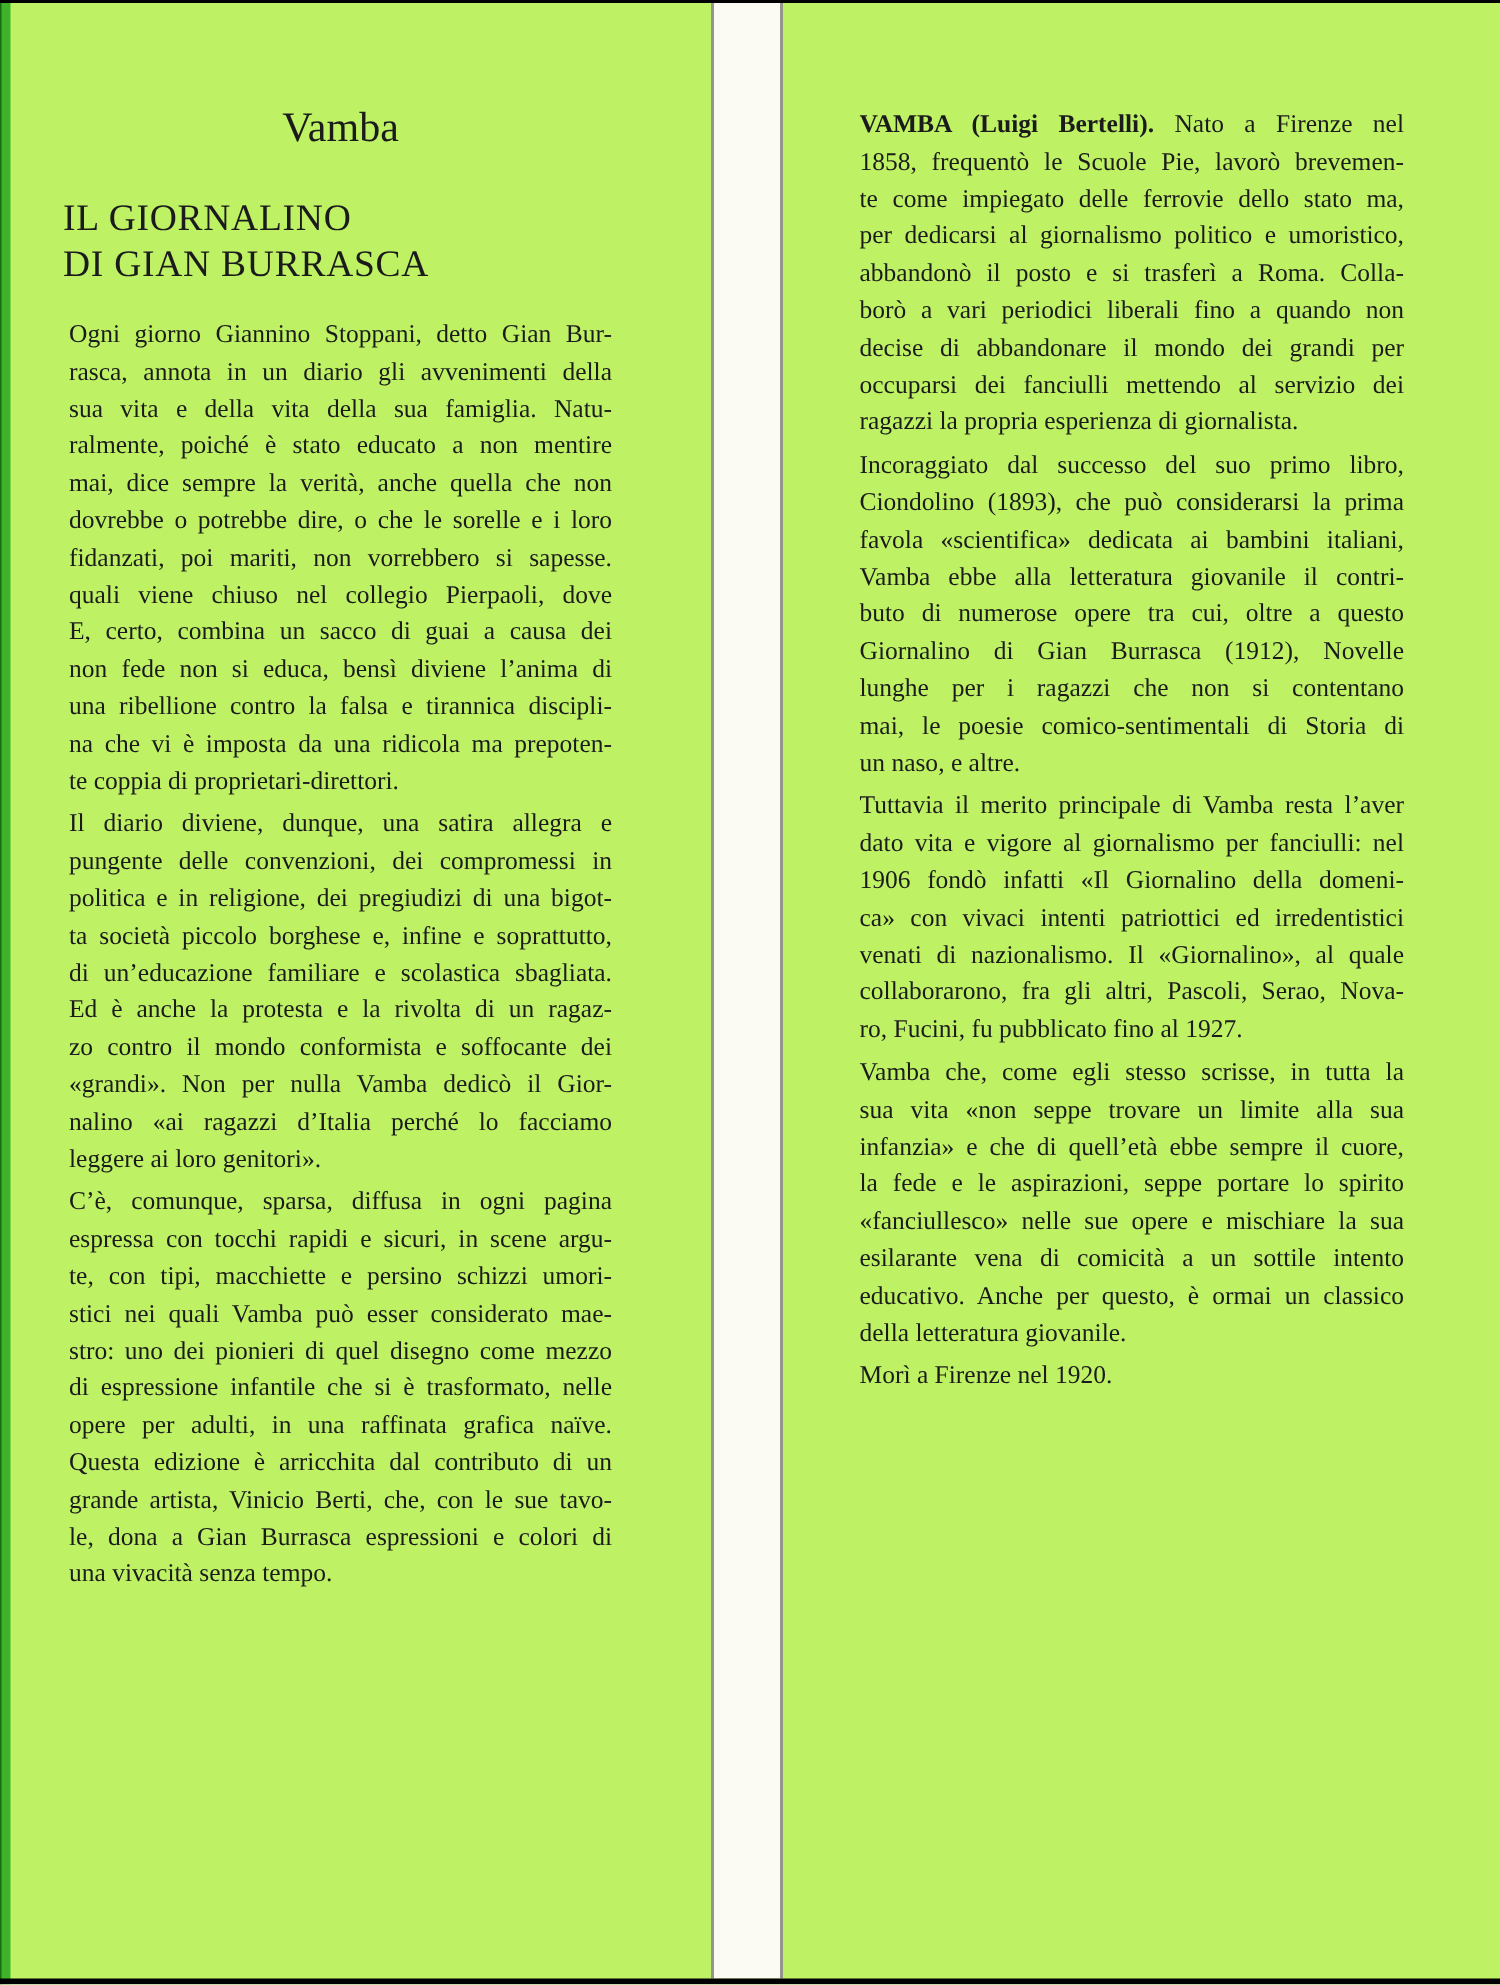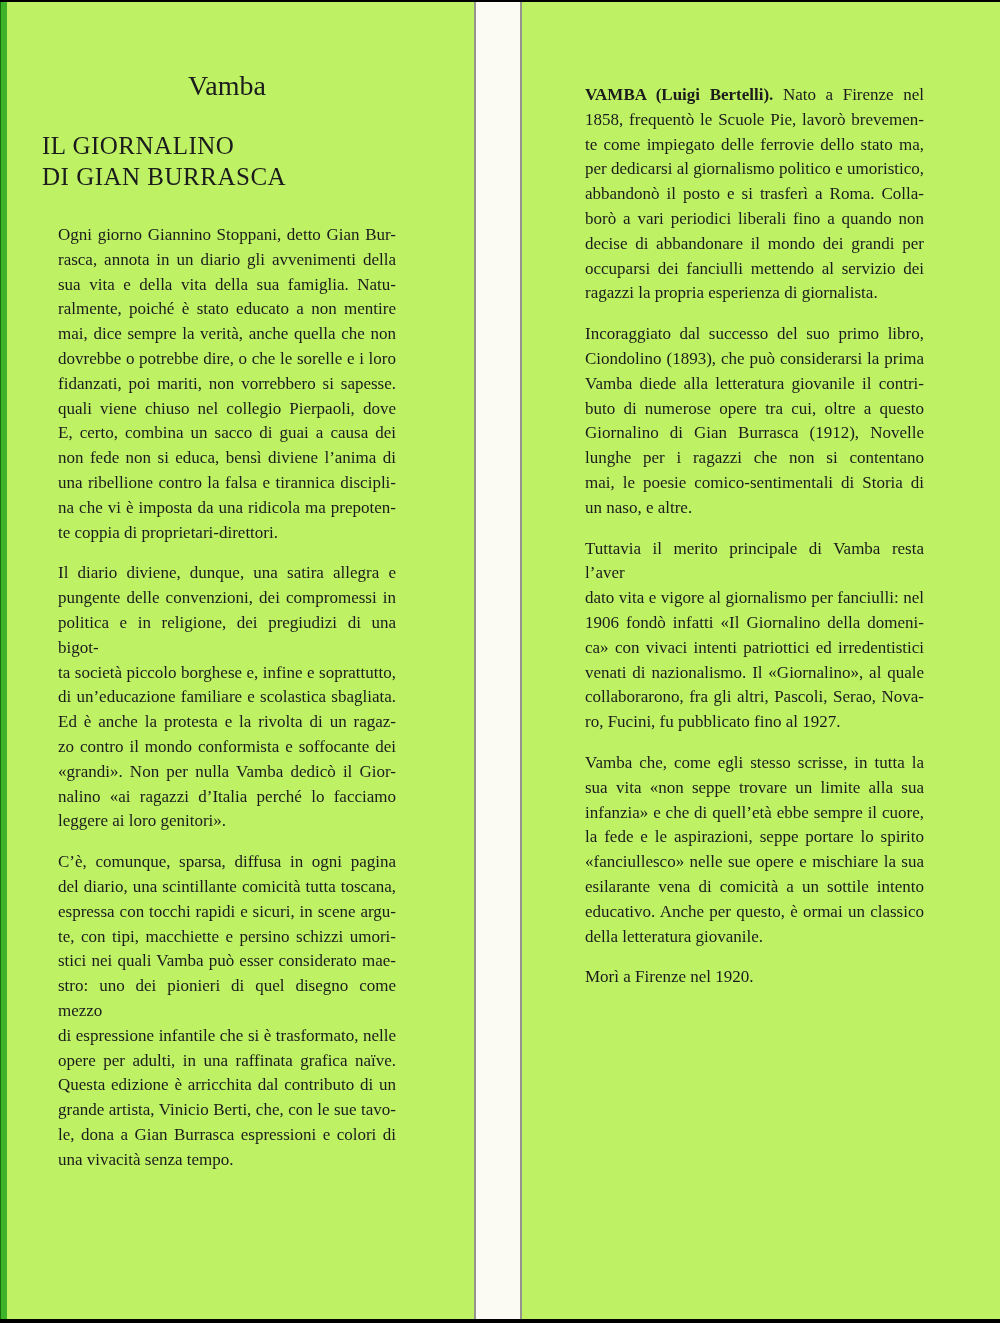--- a/index.html
+++ b/index.html
@@ -40,21 +40,21 @@
     text-align:center; font-size:28px; line-height:32px;
   }
   .book-title {
     position:absolute; top:130px; left:0; right:0;
     text-align:left; font-size:25px; line-height:31px;
     letter-spacing:0.5px;
   }
   .bodytext { position:absolute; left:0; right:0; font-size:17px; line-height:24.8px; }
   .left-body  { top:207px; }
   .right-body { top:67px; }
-  .paragraph { margin:16px; }
+  .paragraph { margin:4px; }
   .line { text-align:justify; text-align-last:justify; overflow:hidden; }
   .line.last { text-align-last:left; }
   .it { }
   .bd { font-weight:bold; }
 </style>
 </head>
 <body>
 
 <div class="sheet">
 
@@ -89,21 +89,20 @@
           <div class="line"><span>ta società piccolo borghese e, infine e soprattutto,</span></div>
           <div class="line"><span>di un’educazione familiare e scolastica sbagliata.</span></div>
           <div class="line"><span>Ed è anche la protesta e la rivolta di un ragaz-</span></div>
           <div class="line"><span>zo contro il mondo conformista e soffocante dei</span></div>
           <div class="line"><span>«grandi». Non per nulla Vamba dedicò il </span><span class="it">Gior-</span></div>
           <div class="line"><span class="it">nalino</span><span> «ai ragazzi d’Italia perché lo facciamo</span></div>
           <div class="line last"><span>leggere ai loro genitori».</span></div>
         </div>
         <div class="paragraph">
           <div class="line"><span>C’è, comunque, sparsa, diffusa in ogni pagina</span></div>
-          <div class="line"><span>del diario, una scintillante comicità tutta toscana,</span></div>
           <div class="line"><span>espressa con tocchi rapidi e sicuri, in scene argu-</span></div>
           <div class="line"><span>te, con tipi, macchiette e persino schizzi umori-</span></div>
           <div class="line"><span>stici nei quali Vamba può esser considerato mae-</span></div>
           <div class="line"><span>stro: uno dei pionieri di quel disegno come mezzo</span></div>
           <div class="line"><span>di espressione infantile che si è trasformato, nelle</span></div>
           <div class="line"><span>opere per adulti, in una raffinata grafica naïve.</span></div>
           <div class="line"><span>Questa edizione è arricchita dal contributo di un</span></div>
           <div class="line"><span>grande artista, Vinicio Berti, che, con le sue tavo-</span></div>
           <div class="line"><span>le, dona a Gian Burrasca espressioni e colori di</span></div>
           <div class="line last"><span>una vivacità senza tempo.</span></div>
@@ -120,21 +119,22 @@
           <div class="line"><span>per dedicarsi al giornalismo politico e umoristico,</span></div>
           <div class="line"><span>abbandonò il posto e si trasferì a Roma. Colla-</span></div>
           <div class="line"><span>borò a vari periodici liberali fino a quando non</span></div>
           <div class="line"><span>decise di abbandonare il mondo dei grandi per</span></div>
           <div class="line"><span>occuparsi dei fanciulli mettendo al servizio dei</span></div>
           <div class="line last"><span>ragazzi la propria esperienza di giornalista.</span></div>
         </div>
         <div class="paragraph">
           <div class="line"><span>Incoraggiato dal successo del suo primo libro,</span></div>
           <div class="line"><span class="it">Ciondolino</span><span> (1893), che può considerarsi la prima</span></div>
-          <div class="line"><span>Vamba diede alla letteratura giovanile il contri-</span></div>
+          <div class="line"><span>favola «scientifica» dedicata ai bambini italiani,</span></div>
+          <div class="line"><span>Vamba ebbe alla letteratura giovanile il contri-</span></div>
           <div class="line"><span>buto di numerose opere tra cui, oltre a questo</span></div>
           <div class="line"><span class="it">Giornalino di Gian Burrasca</span><span> (1912), </span><span class="it">Novelle</span></div>
           <div class="line"><span class="it">lunghe per i ragazzi che non si contentano</span></div>
           <div class="line"><span class="it">mai</span><span>, le poesie comico-sentimentali di </span><span class="it">Storia di</span></div>
           <div class="line last"><span class="it">un naso</span><span>, e altre.</span></div>
         </div>
         <div class="paragraph">
           <div class="line"><span>Tuttavia il merito principale di Vamba resta l’aver</span></div>
           <div class="line"><span>dato vita e vigore al giornalismo per fanciulli: nel</span></div>
           <div class="line"><span>1906 fondò infatti «Il Giornalino della domeni-</span></div>

